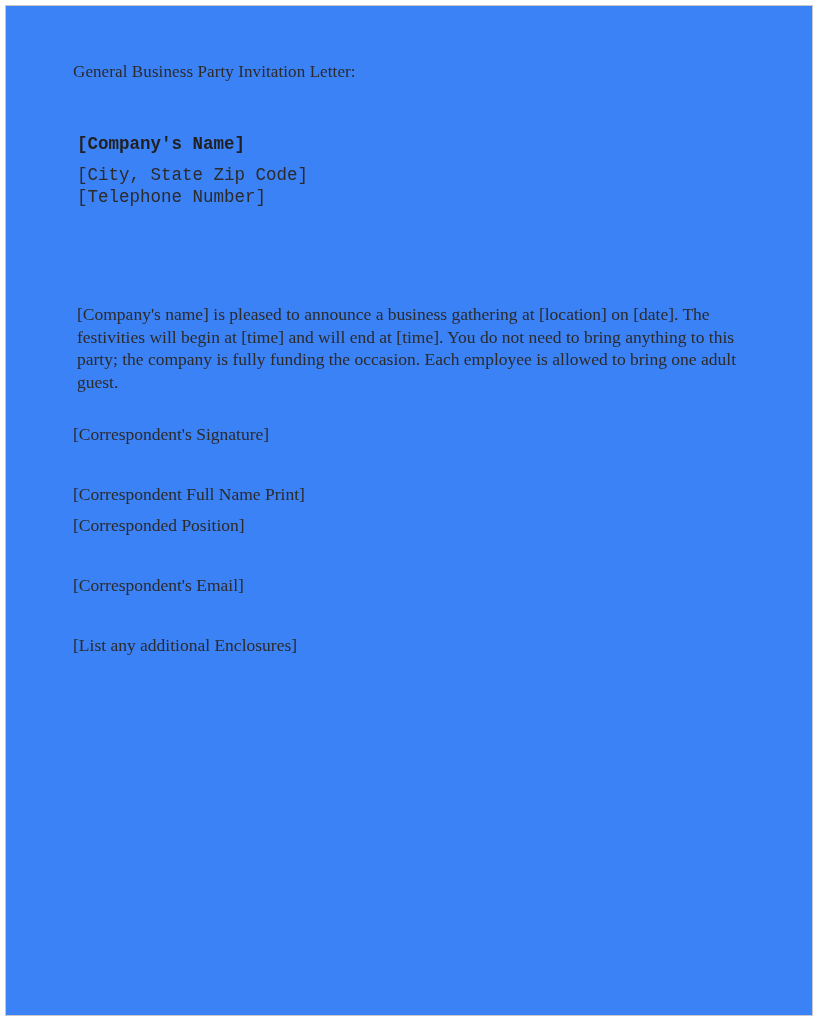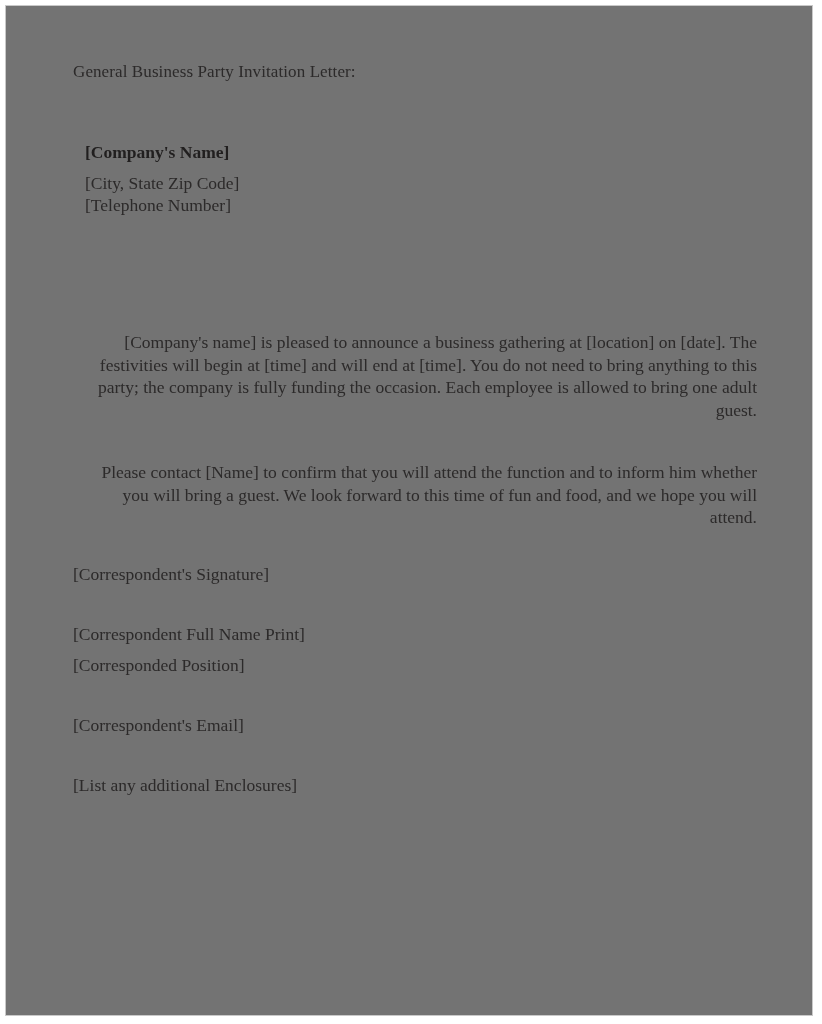--- a/index.html
+++ b/index.html
@@ -14,21 +14,21 @@
     font-family: "Liberation Serif", "DejaVu Serif", serif;
     -webkit-font-smoothing: antialiased;
   }
 
   .page-frame {
     position: absolute;
     left: 5px;
     top: 5px;
     width: 808px;
     height: 1011px;
-    background: #737373;
+    background: #3b82f6;
     border: 1px solid #c9c9c9;
     box-sizing: border-box;
     overflow: hidden;
   }
 
   .sheet {
     position: absolute;
     left: 67px;
     top: 55px;
     width: 670px;
@@ -38,45 +38,46 @@
     font-size: 17px;
     line-height: 22px;
     color: #2c2a2a;
     margin: 0;
     padding: 0;
     font-weight: normal;
     letter-spacing: 0.1px;
   }
 
   .block {
-    margin: 12px;
+    margin: 4px;
     padding: 0;
+    font-family: Liberation Mono, monospace;
   }
 
   .line {
     font-size: 17.5px;
     line-height: 22px;
     color: #2c2a2a;
     margin: 0;
     padding: 0;
     white-space: pre-wrap;
   }
 
   .line.bold {
     font-weight: bold;
     color: #211f1f;
   }
 
   .para {
     font-size: 17.5px;
     line-height: 22.5px;
     color: #2c2a2a;
-    margin: 16px;
+    margin: 4px;
     padding: 0;
-    text-align: right;
+    text-align: left;
     width: 668px;
   }
 
   
   .sp-title   { height: 46px; }
   .sp-addr    { height: 9px; }
   .sp-date    { height: 38px; }
   .sp-dear    { height: 38px; }
   .sp-salut   { height: 11px; }
   .sp-para    { height: 8px; }
@@ -107,21 +108,20 @@
 
     <div class="sp-dear"></div>
 
 
     <div class="sp-salut"></div>
 
     <p class="para">[Company's name] is pleased to announce a business gathering at [location] on [date]. The festivities will begin at [time] and will end at [time]. You do not need to bring anything to this party; the company is fully funding the occasion. Each employee is allowed to bring one adult guest.</p>
 
     <div class="sp-para"></div>
 
-    <p class="para">Please contact [Name] to confirm that you will attend the function and to inform him whether you will bring a guest. We look forward to this time of fun and food, and we hope you will attend.</p>
 
     <div class="sp-sincere"></div>
 
 
     <div class="sp-sig"></div>
 
     <p class="line">[Correspondent's Signature]</p>
 
     <div class="sp-gap-lg"></div>
 

